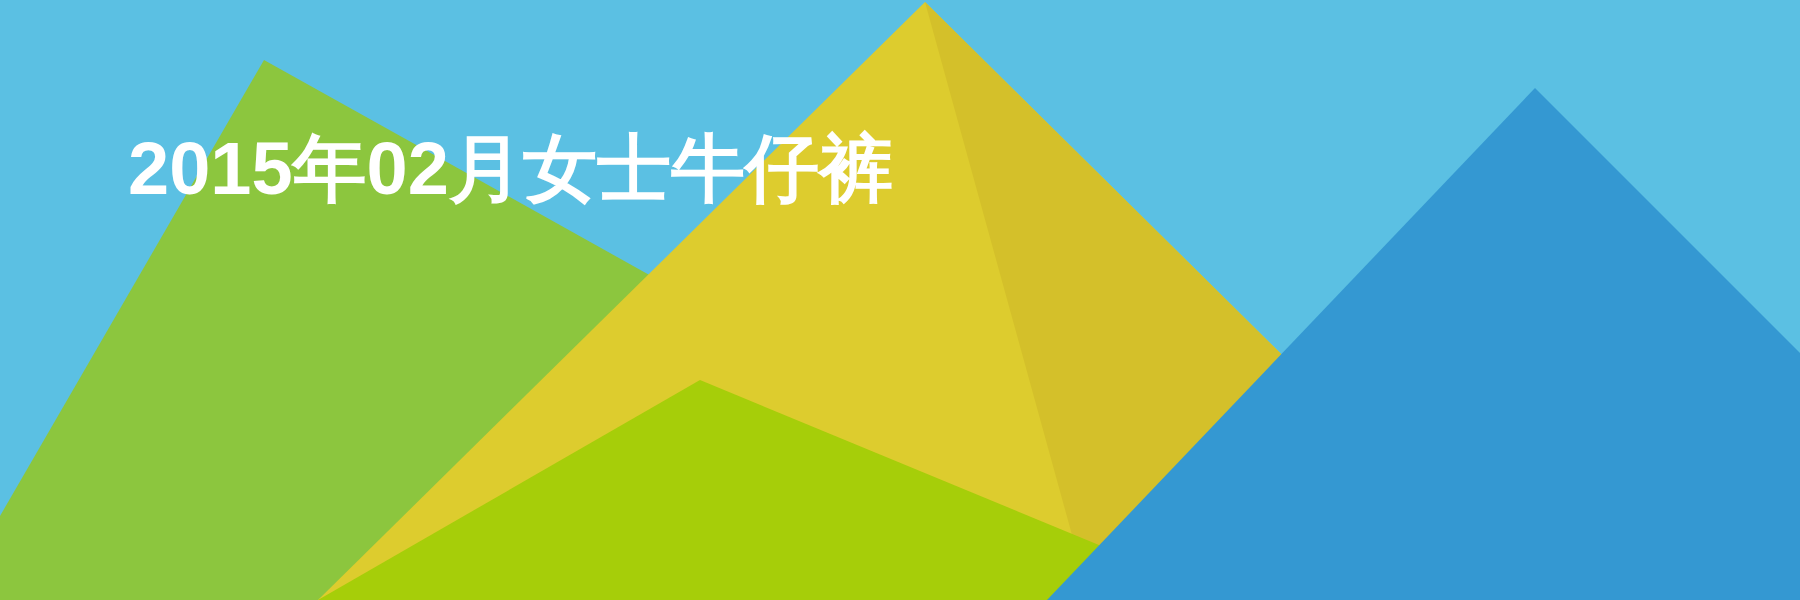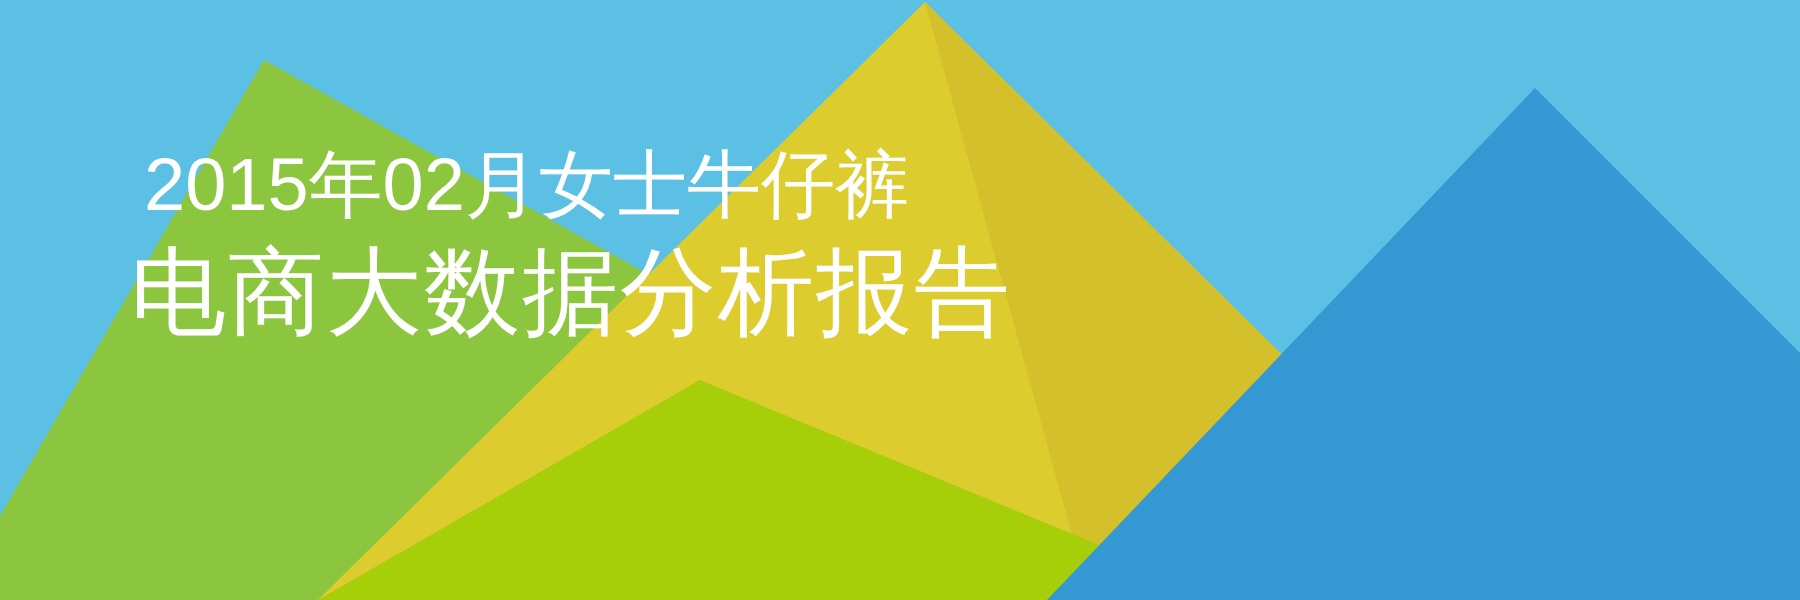--- a/index.html
+++ b/index.html
@@ -25,26 +25,26 @@
   #title-block {
     position: absolute;
     left: 128px;
     top: 132px;
     width: 1200px;
     z-index: 5;
     pointer-events: none;
   }
   .title-line-1 {
     font-size: 74px;
-    font-weight: normal;
+    font-weight: bold;
     color: #ffffff;
     line-height: 1.0;
     letter-spacing: 0px;
     white-space: nowrap;
-    margin: 16px;
+    margin: 0;
     padding: 0;
   }
   .title-line-2 {
     font-size: 96px;
     font-weight: normal;
     color: #ffffff;
     line-height: 1.12;
     letter-spacing: 2px;
     white-space: nowrap;
     margin: 0;
@@ -67,16 +67,15 @@
 
     <polygon points="925,2 1530,600 1090,600" fill="#D4C02A"></polygon>
 
     <polygon points="700,380 1232,600 318,600" fill="#A6CE09"></polygon>
 
     <polygon points="1535,88 1800,353 1800,600 1047,600" fill="#3498D2"></polygon>
   </svg>
 
   <div id="title-block">
     <div class="title-line-1" style="color: rgb(255, 255, 255);">2015年02月女士牛仔裤</div>
-    <div class="title-line-2" style="color: rgb(255, 255, 255);">电商大数据分析报告</div>
   </div>
 
 </div>
 
 </body></html>

